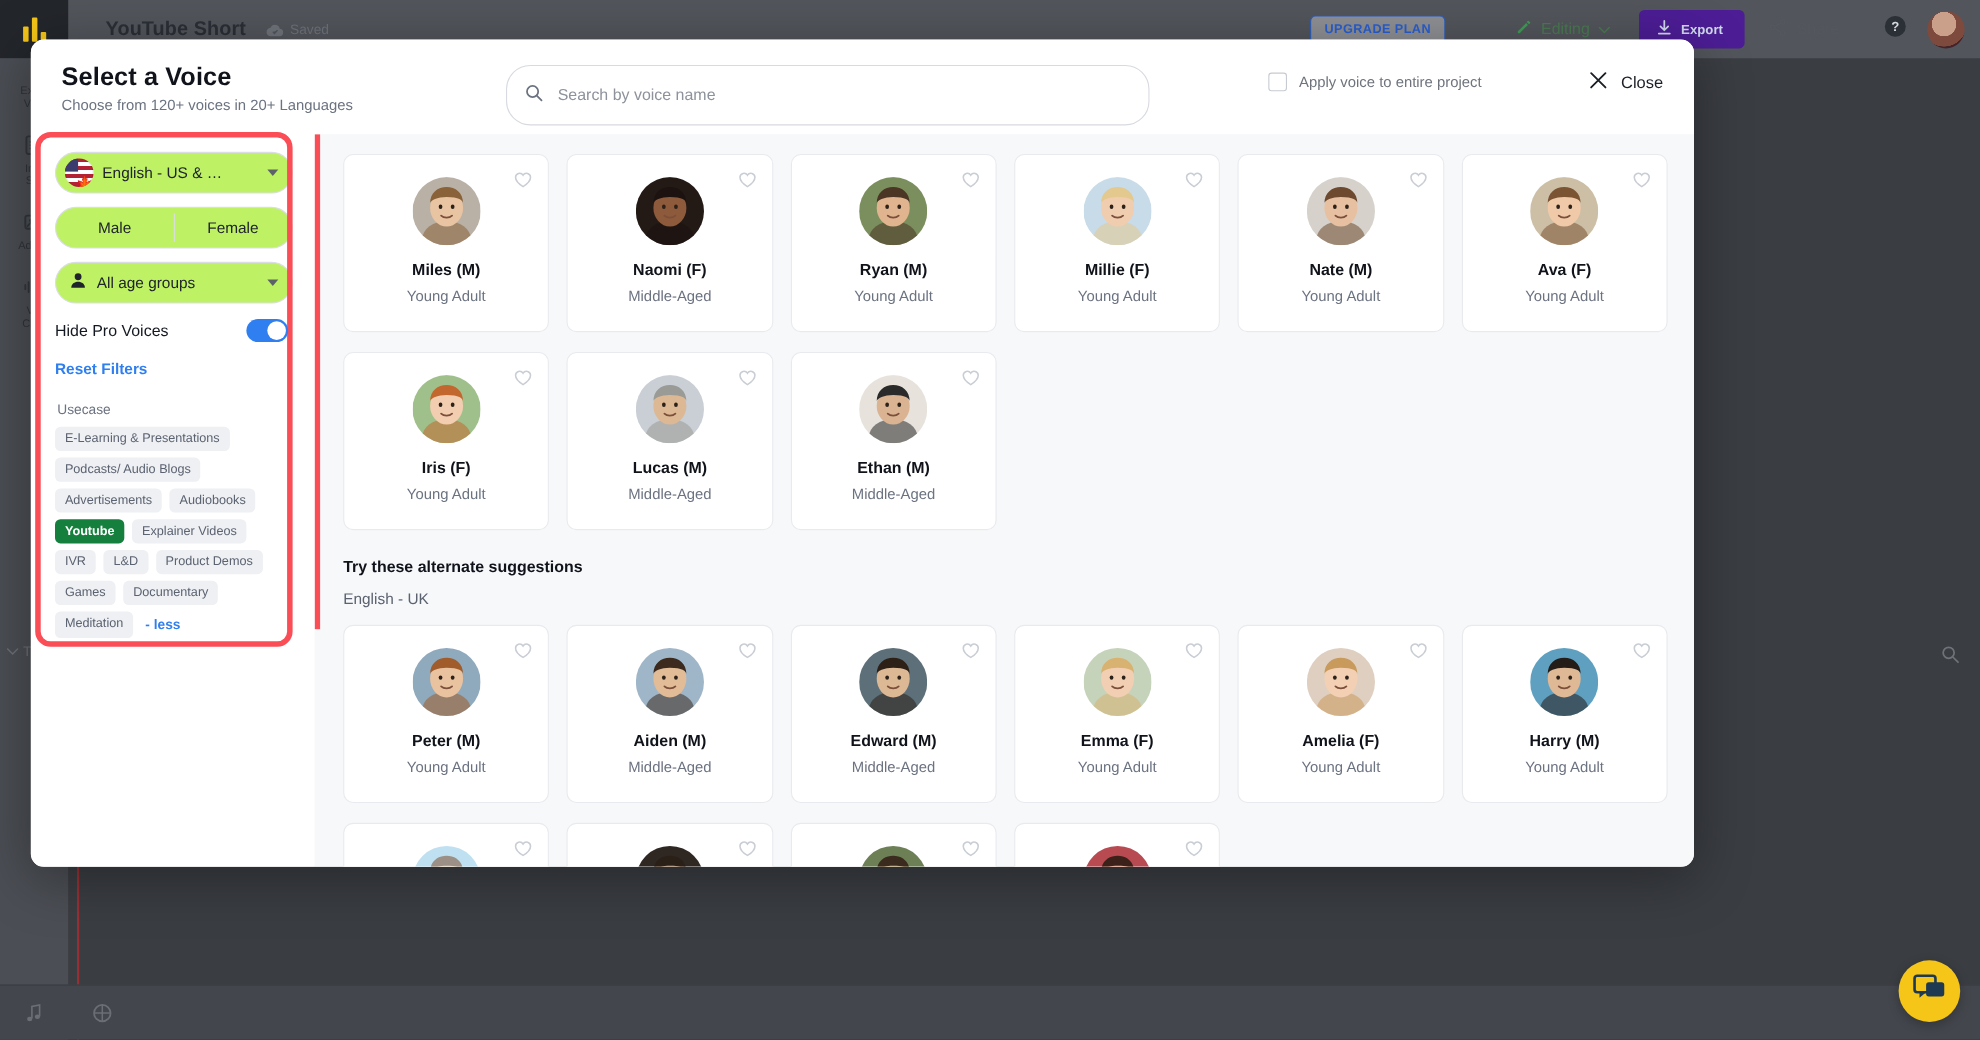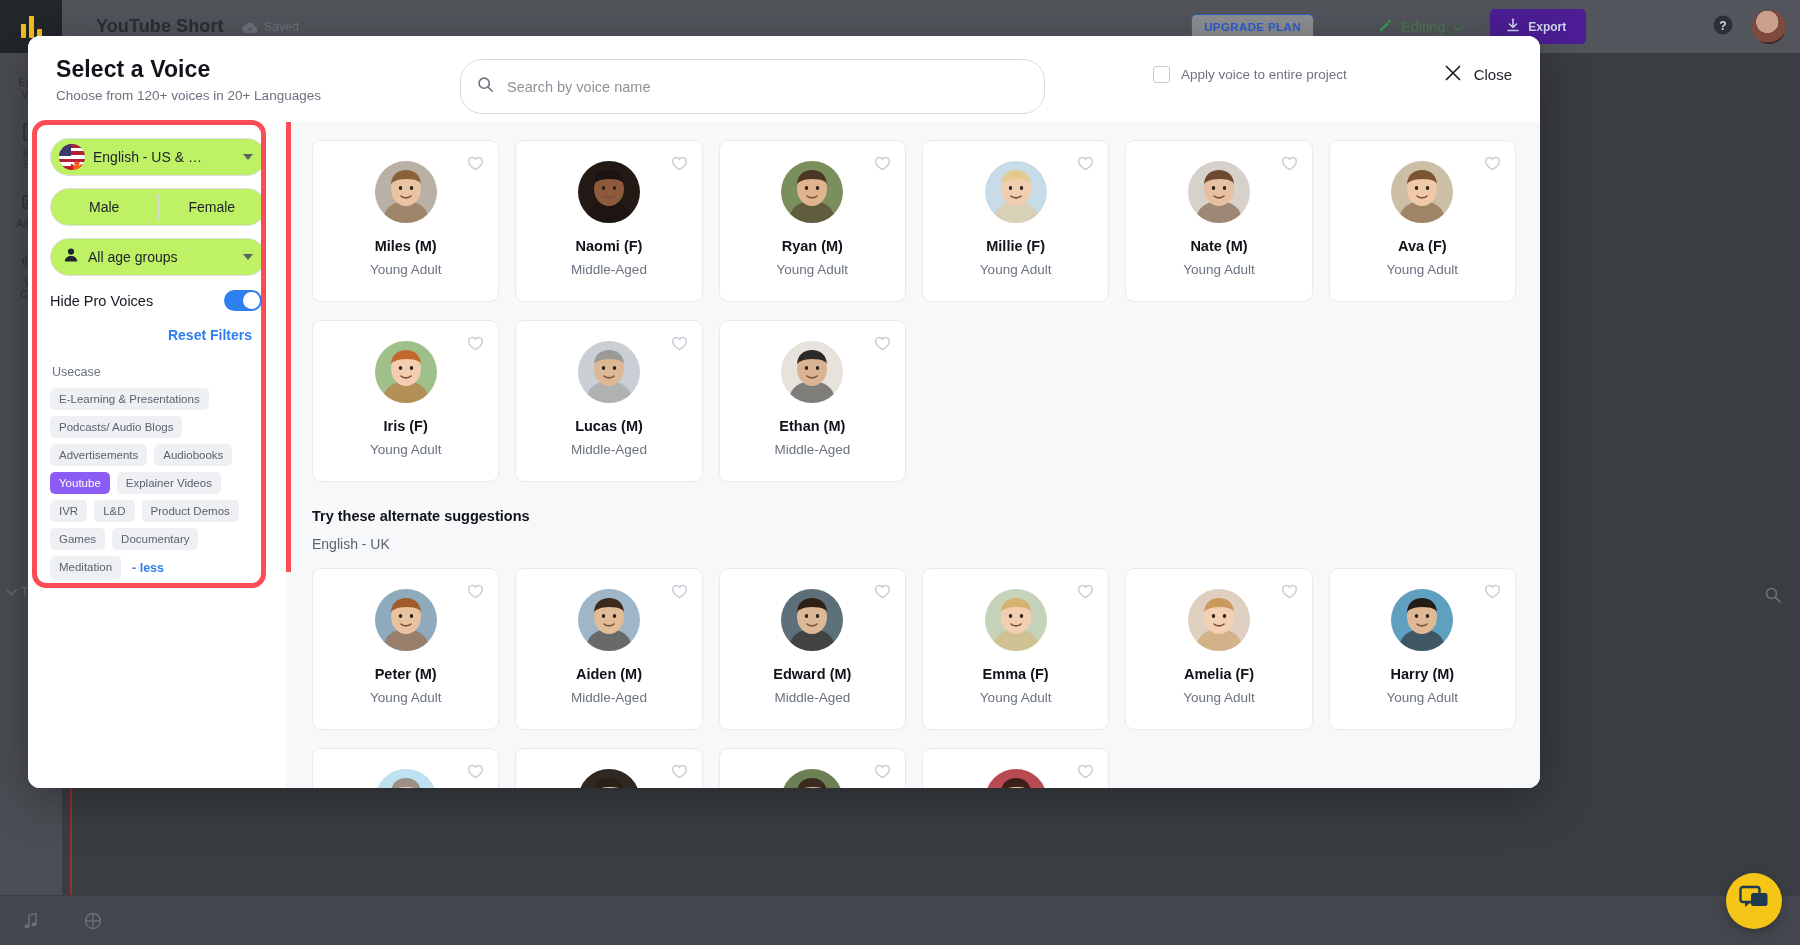--- a/index.html
+++ b/index.html
@@ -200,30 +200,30 @@
   }
   #hidepro-label { font-size: 14.5px; font-weight: 500; color: #141820; }
   #hidepro-toggle {
     width: 38px; height: 21px; border-radius: 11px; background: #2f7ff0; position: relative;
   }
   #hidepro-toggle::after {
     content:""; position: absolute; right: 2px; top: 2px;
     width: 17px; height: 17px; border-radius: 50%; background: #fff;
   }
   #reset-filters {
-    text-align: right; padding-right: 14px; margin-bottom: 22px;
+    text-align: left; padding-right: 14px; margin-bottom: 22px;
     color: #2f7ff0; font-size: 14px; font-weight: 600;
   }
   #usecase-title { font-size: 12.5px; color: #6b7280; margin-bottom: 9px; padding-left: 2px; }
   #usecase-tags { display: flex; flex-wrap: wrap; gap: 6px 7px; max-width: 206px; }
   .tag {
     background: #eef0f3; color: #5b6270;
     font-size: 11.5px; padding: 5px 9px; border-radius: 5px; white-space: nowrap;
   }
-  .tag.active { background: #8b5cf6; color: #fff; font-weight: 400; }
+  .tag.active { background: #15803d; color: #fff; font-weight: 700; }
   #less-link { color: #2f7ff0; font-size: 12.5px; font-weight: 700; padding: 5px 4px; }
 
   
   #voices-area {
     flex: 1; background: #f7f8fa; padding: 18px 24px 0 26px;
     overflow: hidden; position: relative;
   }
   .voice-grid {
     display: grid; grid-template-columns: repeat(6, 1fr); gap: 18px 16px;
   }

